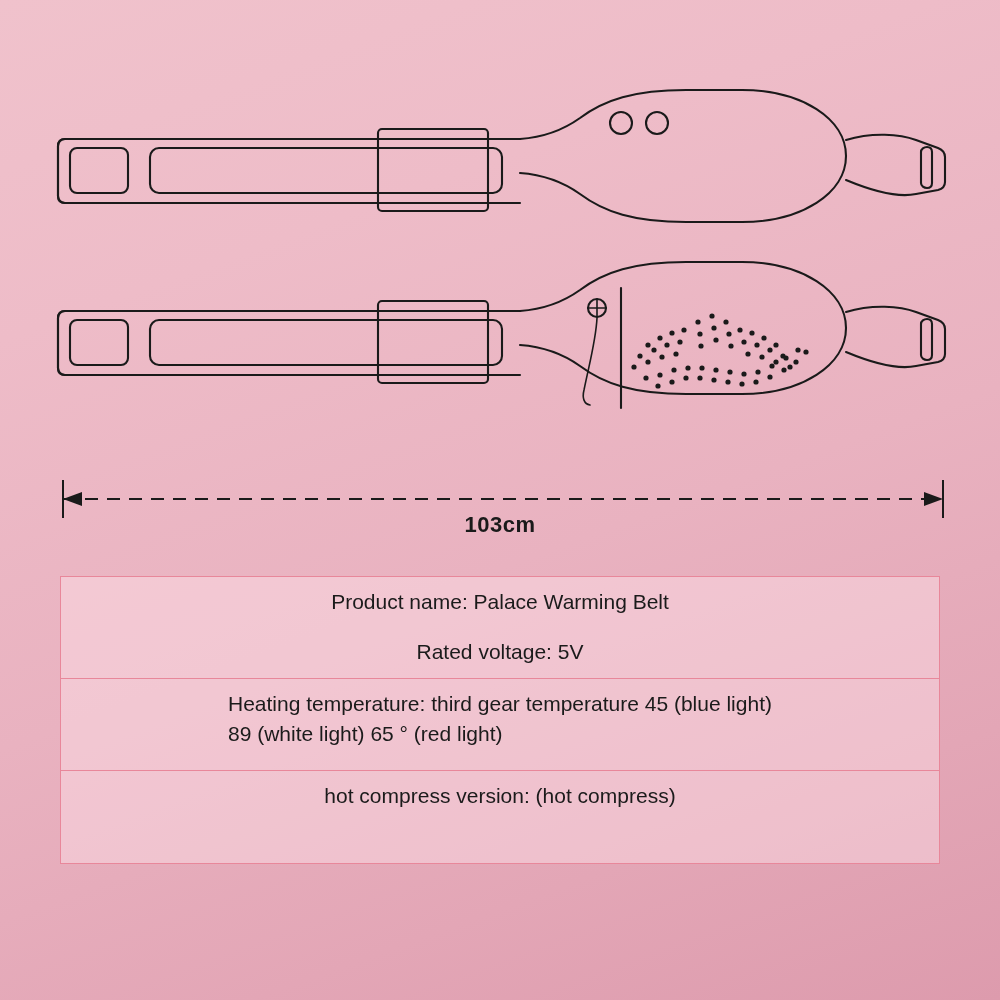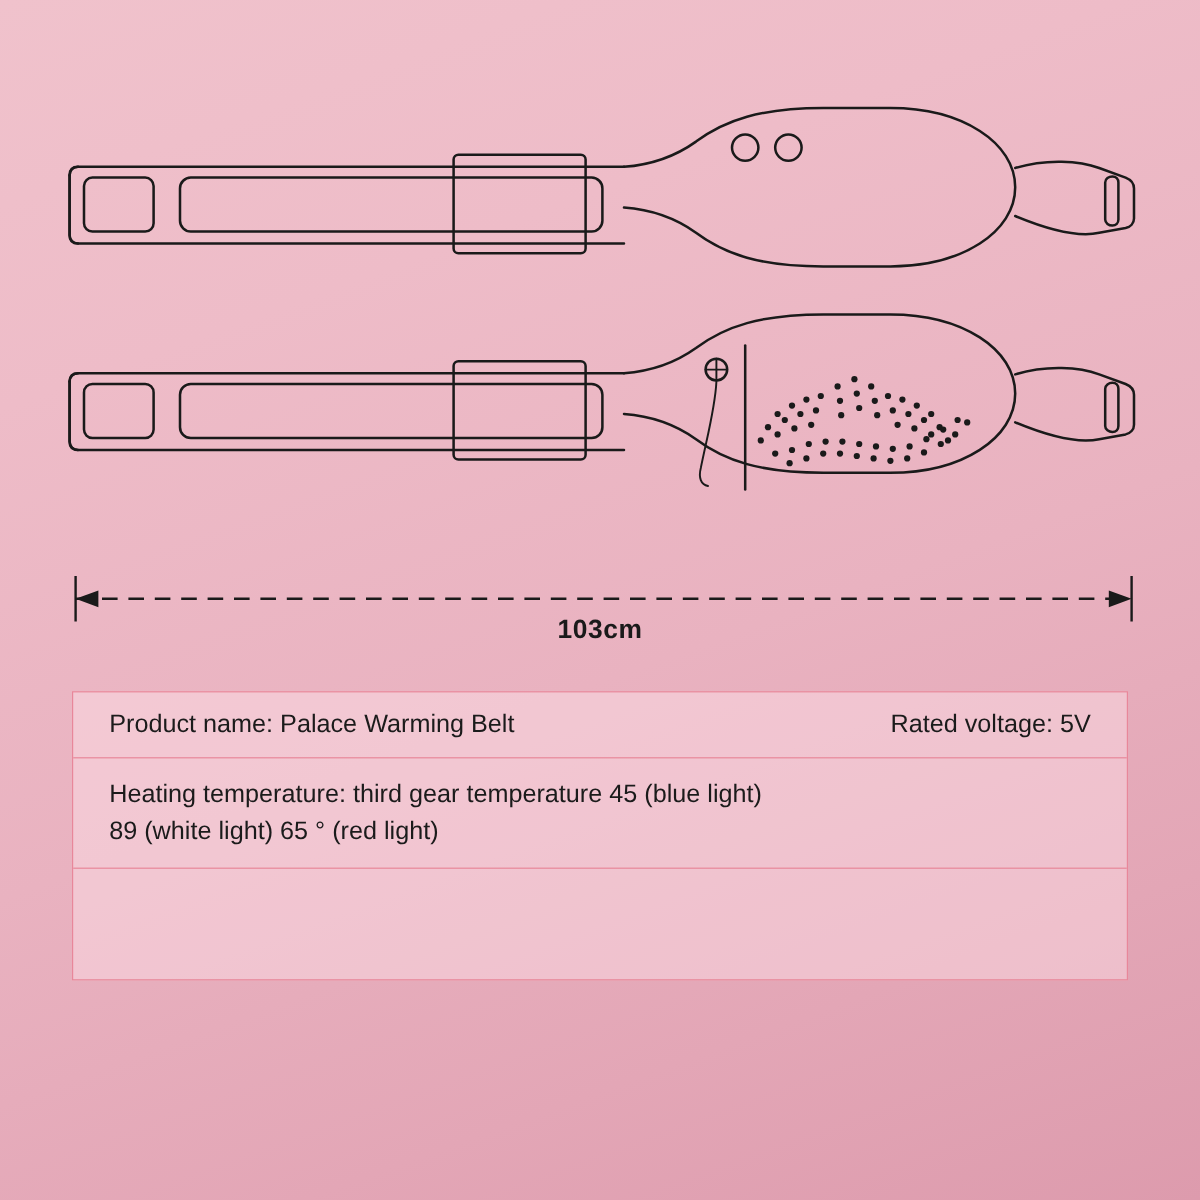--- a/index.html
+++ b/index.html
@@ -62,20 +62,21 @@
     box-sizing: border-box;
     background: rgba(255, 228, 235, 0.42);
   }
   .spec-row {
     display: flex;
     align-items: center;
     border-bottom: 1.5px solid #e8879a;
     box-sizing: border-box;
     padding: 0 0;
     min-height: 55px;
+    flex-direction: column;
   }
   .spec-row:last-child {
     border-bottom: none;
   }
   .spec-row.tall {
     min-height: 92px;
   }
   .cell {
     font-size: 21px;
     color: #1b1b1b;
@@ -288,18 +289,19 @@
     <div class="spec-row tall">
       <div class="cell full">
         <span class="line2">Heating temperature: third gear temperature 45 (blue light)</span>
         <span class="line2">89 (white light) 65 ° (red light)</span>
       </div>
     </div>
 
 
     <div class="spec-row tall">
       <div class="cell full">
+        <span class="line2">hot compress version: (hot compress)</span>
       </div>
     </div>
 
   </div>
 
 </div>
 
 </body></html>

